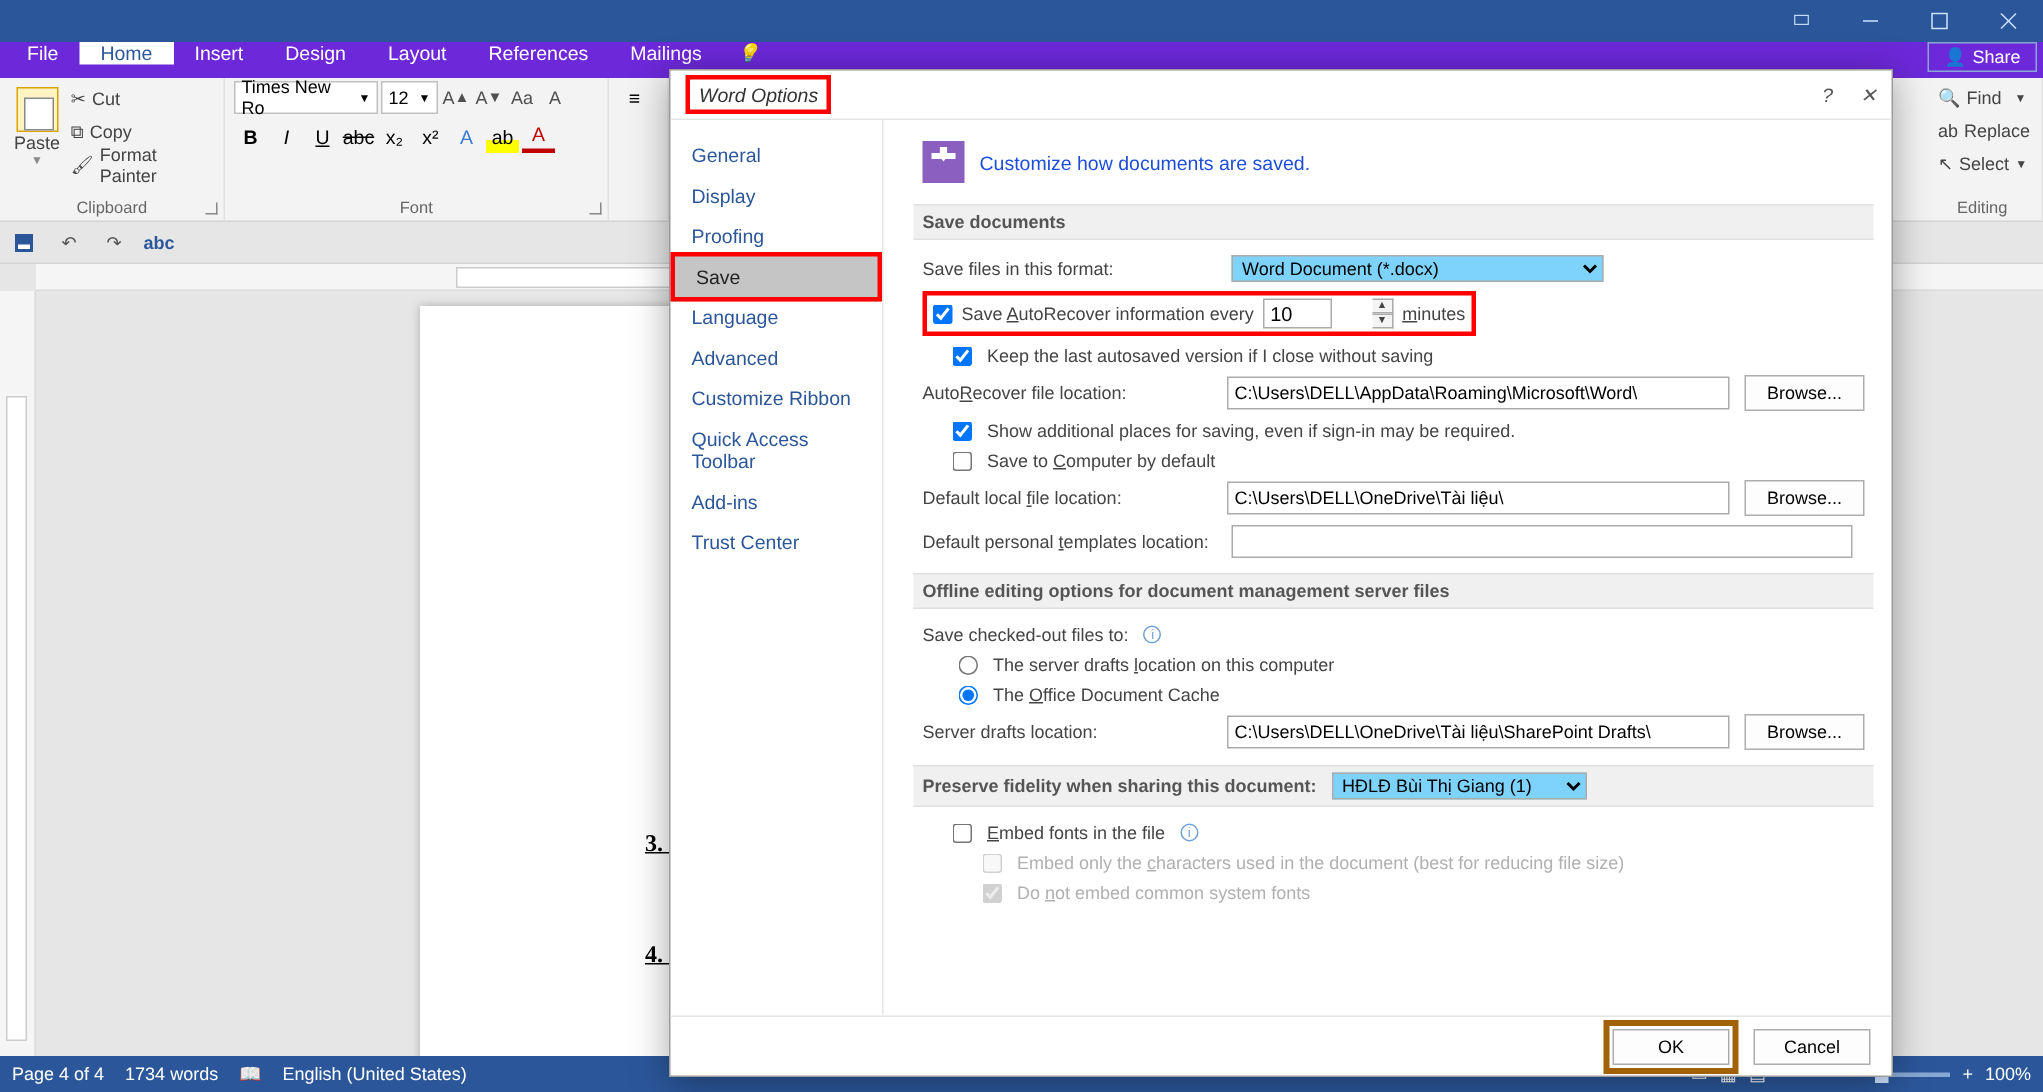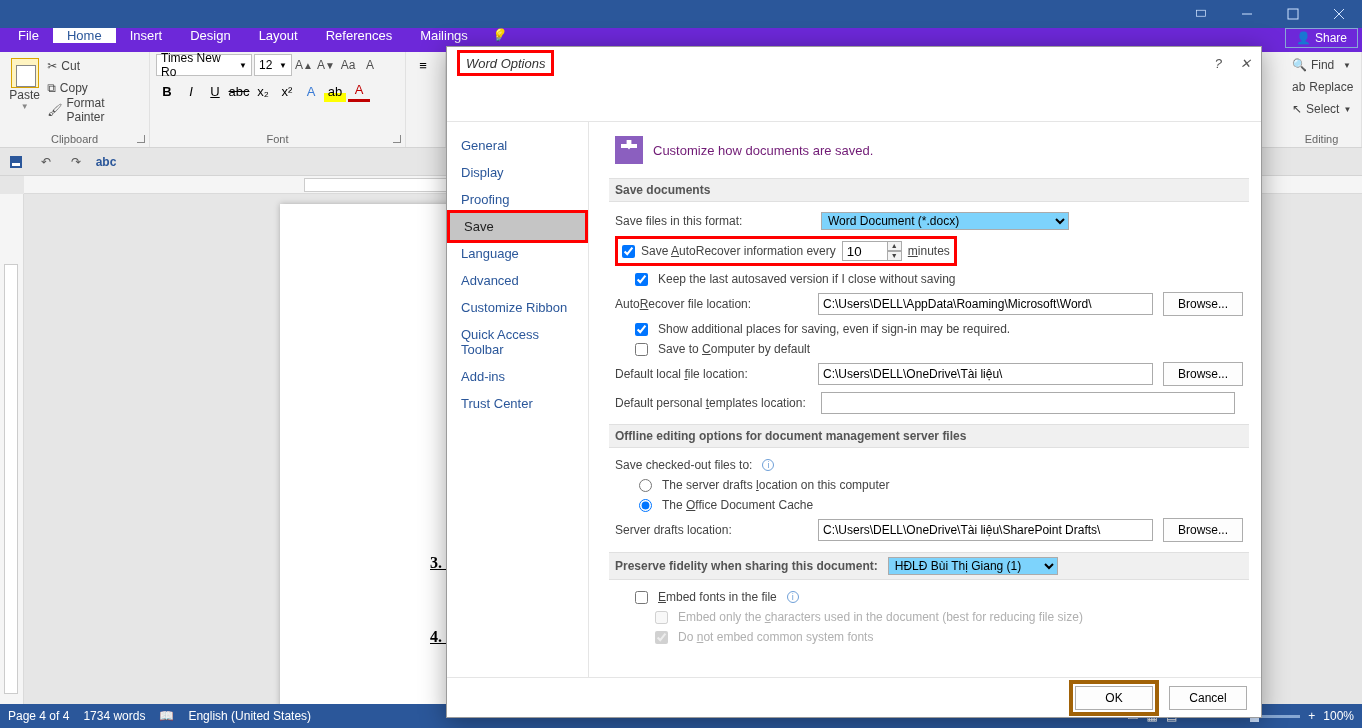--- a/index.html
+++ b/index.html
@@ -60,34 +60,34 @@
 .statusbar { position: absolute; bottom: 0; left: 0; right: 0; height: 24px; background: #2b579a; color: #fff; display: flex; align-items: center; padding: 0 8px; font-size: 12px; gap: 14px; }
 .statusbar .right { margin-left: auto; display: flex; align-items: center; gap: 8px; }
 .zoom-slider { width: 100px; height: 3px; background: #87a8d4; position: relative; }
 .zoom-slider .thumb { position: absolute; left: 50%; top: -4px; width: 9px; height: 11px; background: #cfe3ff; }
 
 
 .dialog { position: absolute; left: 446px; top: 46px; width: 816px; height: 672px; background: #fff; border: 1px solid #9b9b9b; box-shadow: 0 4px 24px rgba(0,0,0,.35); z-index: 50; display: flex; flex-direction: column; }
 .dlg-title { height: 32px; display: flex; align-items: center; padding: 0 10px; font-size: 13px; color: #333; border-bottom: 0; font-style: italic; }
 .dlg-title .dh { border: 3px solid #ff0000; padding: 0 6px; height: 26px; display: flex; align-items: center; }
 .dlg-title .dt-right { margin-left: auto; display: flex; gap: 18px; color: #555; }
-.dlg-body { flex: 1; display: flex; border-top: 1px solid #e5e5e5; margin-top: 42px; }
+.dlg-body { flex: 1; display: flex; border-top: 1px solid #e5e5e5; }
 .dlg-nav { width: 142px; border-right: 1px solid #e5e5e5; padding: 10px 0; }
 .dlg-nav .navitem { padding: 6px 14px; color: #2b579a; font-size: 13px; cursor: pointer; }
 .dlg-nav .navitem.selected { background: #c5c5c5; color: #222; border: 3px solid #ff0000; margin: -3px 0; position: relative; }
 .dlg-content { flex: 1; padding: 14px 18px 6px 26px; overflow: auto; color: #444; font-size: 12px; }
 .dlg-row { display: flex; align-items: center; gap: 10px; margin-bottom: 6px; }
 .dlg-h-icon { width: 28px; height: 28px; background: #8b5fbf; display: inline-block; position: relative; }
 .dlg-h-icon::before { content: ''; position: absolute; top: 8px; left: 6px; width: 16px; height: 4px; background: #fff; }
 .dlg-h-icon::after { content: ''; position: absolute; top: 4px; left: 10px; width: 8px; height: 12px; background: #fff; clip-path: polygon(20% 0,20% 40%,0 40%,50% 80%,100% 40%,80% 40%,80% 0); }
 .section-h { background: #f0f0f0; border-top: 1px solid #e0e0e0; border-bottom: 1px solid #e0e0e0; padding: 4px 6px; margin: 10px -6px; font-weight: 600; color: #555; }
 .txt-input { height: 22px; border: 1px solid #ababab; background: #fff; padding: 0 4px; font-size: 12px; }
 .chk { width: 13px; height: 13px; }
 .redbox { border: 3px solid #ff0000; padding: 2px 4px; display: inline-flex; align-items: center; gap: 6px; }
-.spin { display: inline-flex; }
+.spin { display: inline-flex; gap: 27px; }
 .spin input { width: 46px; height: 20px; border: 1px solid #ababab; text-align: left; padding: 0 4px; }
 .spin .arrows { display: flex; flex-direction: column; }
 .spin .arrows span { width: 14px; height: 10px; border: 1px solid #ababab; border-left: none; font-size: 7px; text-align: center; line-height: 8px; background: #f4f4f4; }
 .btn { height: 24px; padding: 0 14px; border: 1px solid #adadad; background: #fdfdfd; font-size: 12px; }
 .dlg-footer { height: 40px; border-top: 1px solid #e5e5e5; display: flex; align-items: center; justify-content: flex-end; padding: 0 14px; gap: 10px; }
 .ok-red { border: 4px solid #a16207; padding: 2px; }
 .disabled { color: #b0b0b0; }
 select.combo { height: 18px; border: 1px solid #ababab; background: #7dd3fc; font-size: 12px; padding: 0 2px; }
 .ml { margin-left: 20px; }
 .radio { margin-left: 24px; }
@@ -287,21 +287,21 @@
       <div class="navitem">Language</div>
       <div class="navitem">Advanced</div>
       <div class="navitem">Customize Ribbon</div>
       <div class="navitem">Quick Access Toolbar</div>
       <div class="navitem">Add-ins</div>
       <div class="navitem">Trust Center</div>
     </div>
     <div class="dlg-content">
       <div class="dlg-row" style="margin-bottom:14px;">
         <span class="dlg-h-icon"></span>
-        <span style="font-size:13px;color:#701a75;">Customize how documents are saved.</span>
+        <span style="font-size:13px;color:#1d4ed8;">Customize how documents are saved.</span>
       </div>
 
       <div class="section-h">Save documents</div>
 
       <div class="dlg-row">
         <span style="width:196px;">Save files in this format:</span>
         <select class="combo" style="width:248px;"><option>Word Document (*.docx)</option></select>
       </div>
 
       <div class="dlg-row">

